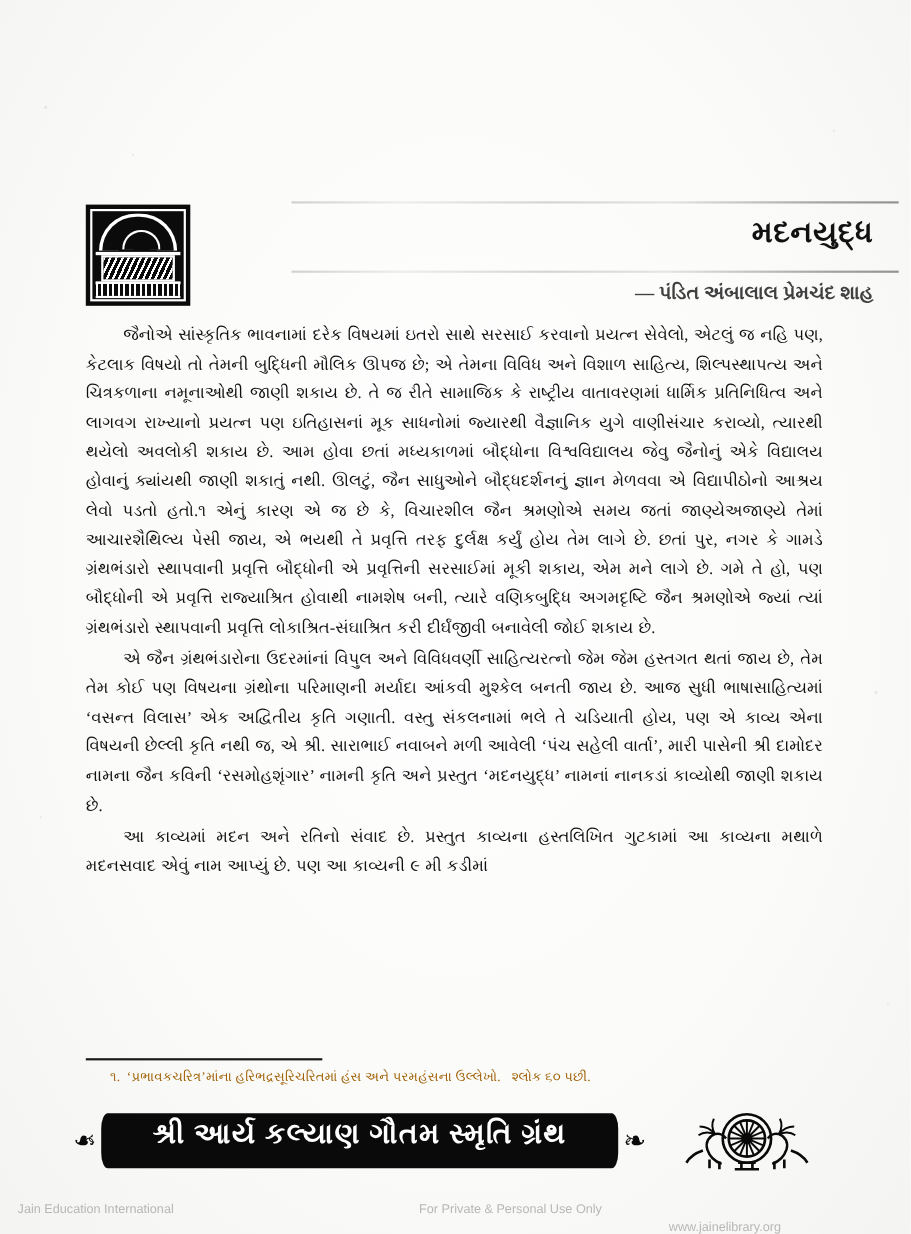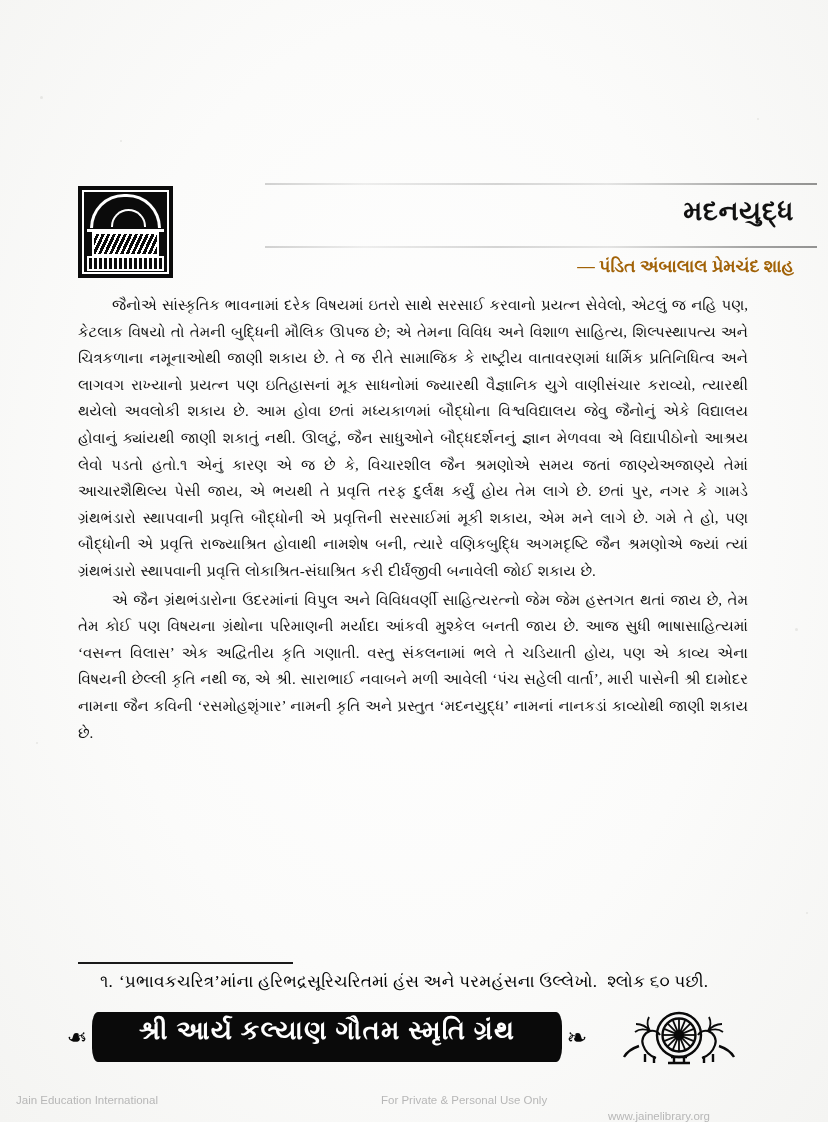--- a/index.html
+++ b/index.html
@@ -132,21 +132,21 @@
     letter-spacing: .5px;
     white-space: nowrap;
   }
   .byline {
     position: absolute;
     right: 34px;
     top: 256px;
     font-family: "Liberation Serif", serif;
     font-size: 17.5px;
     font-weight: 700;
-    color: #a16207;
+    color: #404040;
     white-space: nowrap;
   }
 
   
   .body-col {
     position: absolute;
     left: 78px;
     top: 292px;
     width: 670px;
   }
@@ -176,22 +176,22 @@
     width: 215px;
     height: 2px;
     background: #1a1a1a;
   }
   .footnote {
     position: absolute;
     left: 100px;
     top: 972px;
     width: 670px;
     font-family: "Liberation Serif", serif;
-    font-size: 17px;
-    color: #000000;
+    font-size: 12px;
+    color: #a16207;
     letter-spacing: .2px;
     white-space: nowrap;
   }
   .footnote .fn-num { margin-right: 6px; }
   .footnote .sp { display: inline-block; width: 10px; }
 
   
   .banner {
     position: absolute;
     left: 62px;
@@ -294,20 +294,21 @@
     <div class="scan-rule rule-mid"></div>
 
     <div class="doc-title">મદનયુદ્ધ</div>
 
     <div class="byline">— પંડિત અંબાલાલ પ્રેમચંદ શાહ</div>
   </div>
 
   <div class="body-col">
     <p class="para">જૈનોએ સાંસ્કૃતિક ભાવનામાં દરેક વિષયમાં ઇતરો સાથે સરસાઈ કરવાનો પ્રયત્ન સેવેલો, એટલું જ નહિ પણ, કેટલાક વિષયો તો તેમની બુદ્ધિની મૌલિક ઊપજ છે; એ તેમના વિવિધ અને વિશાળ સાહિત્ય, શિલ્પસ્થાપત્ય અને ચિત્રકળાના નમૂનાઓથી જાણી શકાય છે. તે જ રીતે સામાજિક કે રાષ્ટ્રીય વાતાવરણમાં ધાર્મિક પ્રતિનિધિત્વ અને લાગવગ રાખ્યાનો પ્રયત્ન પણ ઇતિહાસનાં મૂક સાધનોમાં જ્યારથી વૈજ્ઞાનિક યુગે વાણીસંચાર કરાવ્યો, ત્યારથી થયેલો અવલોકી શકાય છે. આમ હોવા છતાં મધ્યકાળમાં બૌદ્ધોના વિશ્વવિદ્યાલય જેવુ જૈનોનું એકે વિદ્યાલય હોવાનું ક્યાંયથી જાણી શકાતું નથી. ઊલટું, જૈન સાધુઓને બૌદ્ધદર્શનનું જ્ઞાન મેળવવા એ વિદ્યાપીઠોનો આશ્રય લેવો પડતો હતો.૧ એનું કારણ એ જ છે કે, વિચારશીલ જૈન શ્રમણોએ સમય જતાં જાણ્યેઅજાણ્યે તેમાં આચારશૈથિલ્ય પેસી જાય, એ ભયથી તે પ્રવૃત્તિ તરફ દુર્લક્ષ કર્યું હોય તેમ લાગે છે. છતાં પુર, નગર કે ગામડે ગ્રંથભંડારો સ્થાપવાની પ્રવૃત્તિ બૌદ્ધોની એ પ્રવૃત્તિની સરસાઈમાં મૂકી શકાય, એમ મને લાગે છે. ગમે તે હો, પણ બૌદ્ધોની એ પ્રવૃત્તિ રાજ્યાશ્રિત હોવાથી નામશેષ બની, ત્યારે વણિકબુદ્ધિ અગમદૃષ્ટિ જૈન શ્રમણોએ જ્યાં ત્યાં ગ્રંથભંડારો સ્થાપવાની પ્રવૃત્તિ લોકાશ્રિત-સંઘાશ્રિત કરી દીર્ઘંજીવી બનાવેલી જોઈ શકાય છે.</p>
     <p class="para">એ જૈન ગ્રંથભંડારોના ઉદરમાંનાં વિપુલ અને વિવિધવર્ણી સાહિત્યરત્નો જેમ જેમ હસ્તગત થતાં જાય છે, તેમ તેમ કોઈ પણ વિષયના ગ્રંથોના પરિમાણની મર્યાદા આંકવી મુશ્કેલ બનતી જાય છે. આજ સુધી ભાષાસાહિત્યમાં ‘વસન્ત વિલાસ’ એક અદ્વિતીય કૃતિ ગણાતી. વસ્તુ સંકલનામાં ભલે તે ચડિયાતી હોય, પણ એ કાવ્ય એના વિષયની છેલ્લી કૃતિ નથી જ, એ શ્રી. સારાભાઈ નવાબને મળી આવેલી ‘પંચ સહેલી વાર્તા’, મારી પાસેની શ્રી દામોદર નામના જૈન કવિની ‘રસમોહશૃંગાર’ નામની કૃતિ અને પ્રસ્તુત ‘મદનયુદ્ધ’ નામનાં નાનકડાં કાવ્યોથી જાણી શકાય છે.</p>
+    <p class="para last-center">આ કાવ્યમાં મદન અને રતિનો સંવાદ છે. પ્રસ્તુત કાવ્યના હસ્તલિખિત ગુટકામાં આ કાવ્યના મથાળે મદનસવાદ એવું નામ આપ્યું છે. પણ આ કાવ્યની ૯ મી કડીમાં</p>
   </div>
 
   <div class="footnote-rule"></div>
   <div class="footnote">
     <span class="fn-num">૧.</span><span>‘પ્રભાવકચરિત્ર’માંના હરિભદ્રસૂરિચરિતમાં હંસ અને પરમહંસના ઉલ્લેખો.</span><span class="sp"></span><span>શ્લોક ૬૦ પછી.</span>
   </div>
 
   <div class="banner">
     <div class="flourish flourish-left">❧</div>
 

